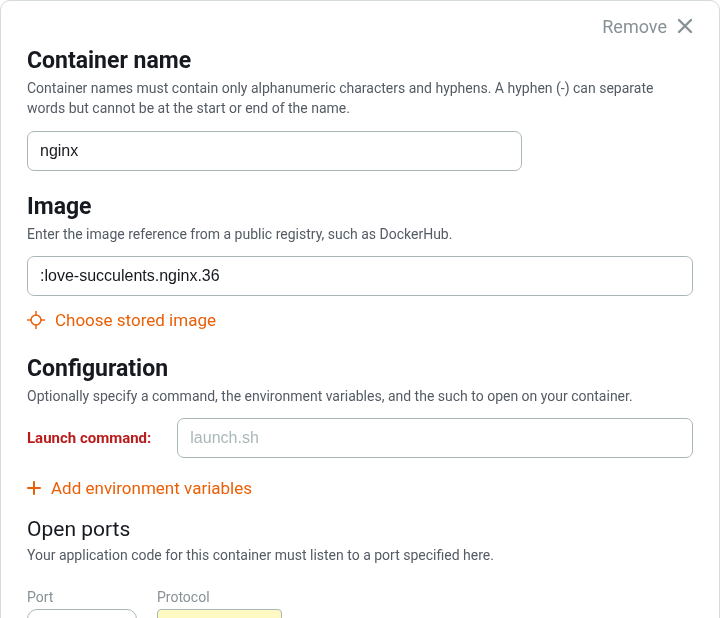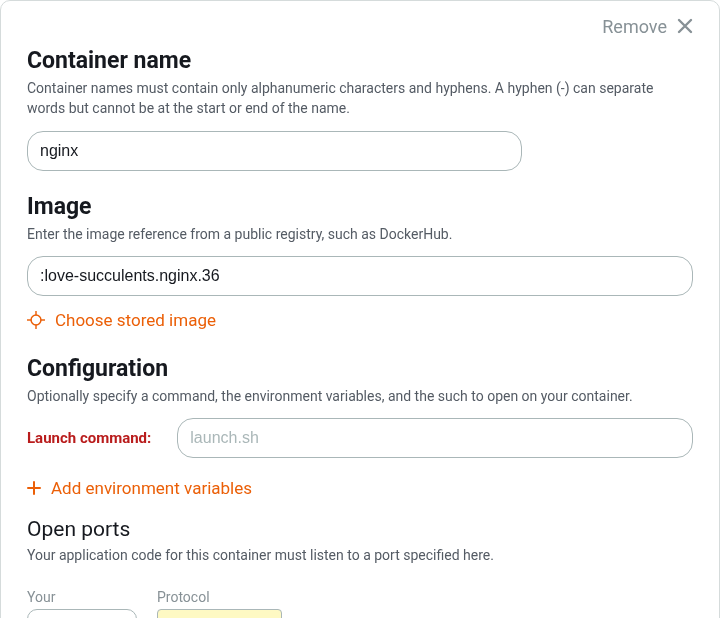--- a/index.html
+++ b/index.html
@@ -51,21 +51,21 @@
   }
   .sub-title {
     font-size: 21px;
     font-weight: 400;
     margin: 0 0 4px 0;
   }
   .input-text {
     width: 100%;
     height: 40px;
     border: 1px solid #aab7b8;
-    border-radius: 16px;
+    border-radius: 7px;
     padding: 12px 12px;
     font-size: 16px;
     color: #16191f;
     outline: none;
   }
   .input-text.partial { width: 495px; }
   .input-text::placeholder { color: #aab7b8; }
   .inline-label {
     font-size: 15px;
     color: #b91c1c;
@@ -195,21 +195,21 @@
       <span>Add environment variables</span>
     </div>
 
     
     <div class="ports-area" style="margin-top:18px;">
       <p class="sub-title">Open ports</p>
       <p class="section-desc" style="margin-bottom:24px;">Your application code for this container must listen to a port specified here.</p>
 
       <div class="ports-row">
         <div class="field-col">
-          <span class="field-label">Your</span>
+          <span class="field-label">Port</span>
           <input class="port-input" type="text" value="80" style="">
         </div>
         <div class="field-col">
           <span class="field-label">Protocol</span>
           <div class="select-wrap">
             <div class="select-box">
               <span>HTTP</span>
             </div>
             <svg class="chevron" viewBox="0 0 18 18">
               <path d="M3 6 L9 12 L15 6" stroke="currentColor" stroke-width="2.2" fill="none" stroke-linecap="round" stroke-linejoin="round"></path>

